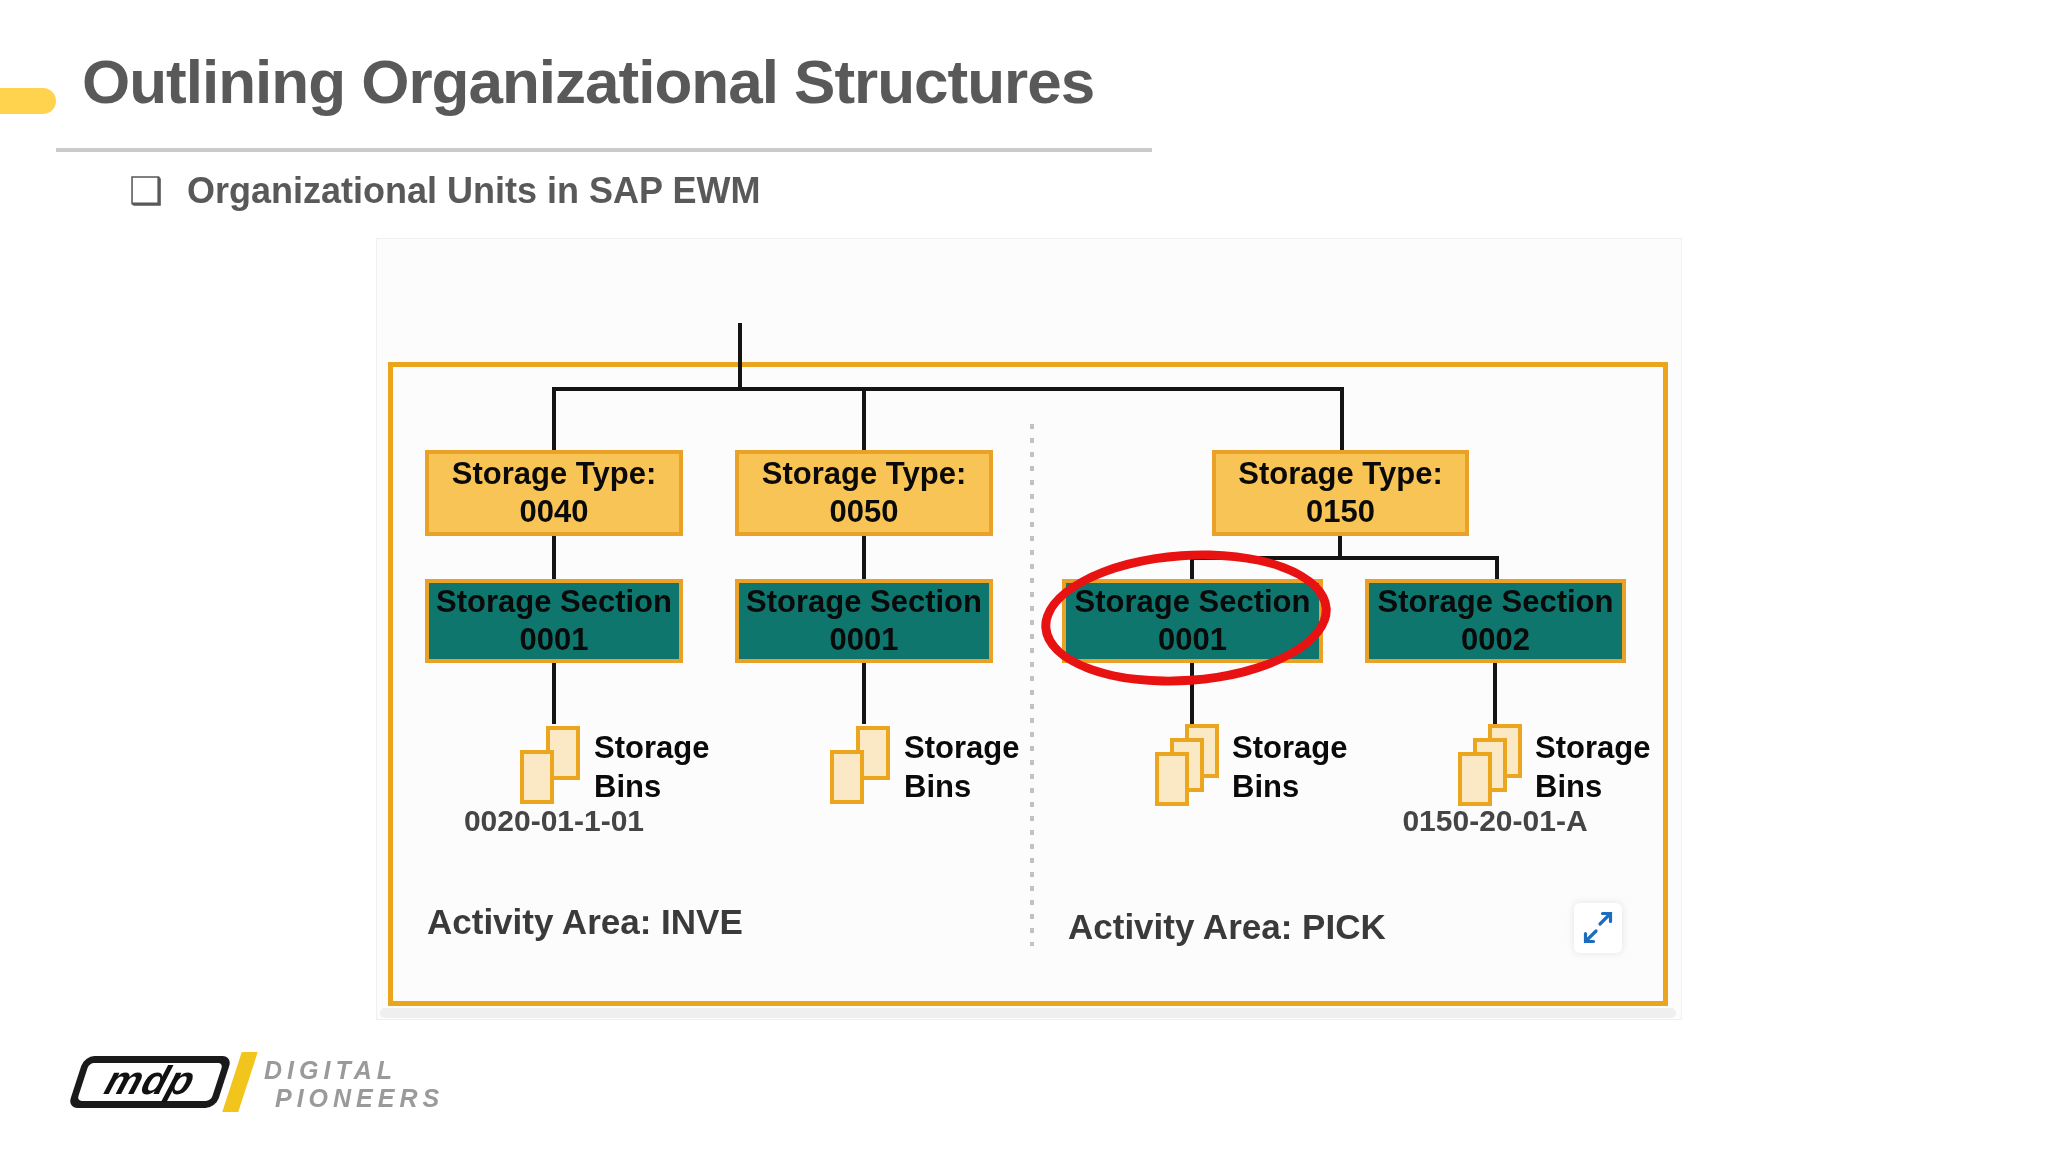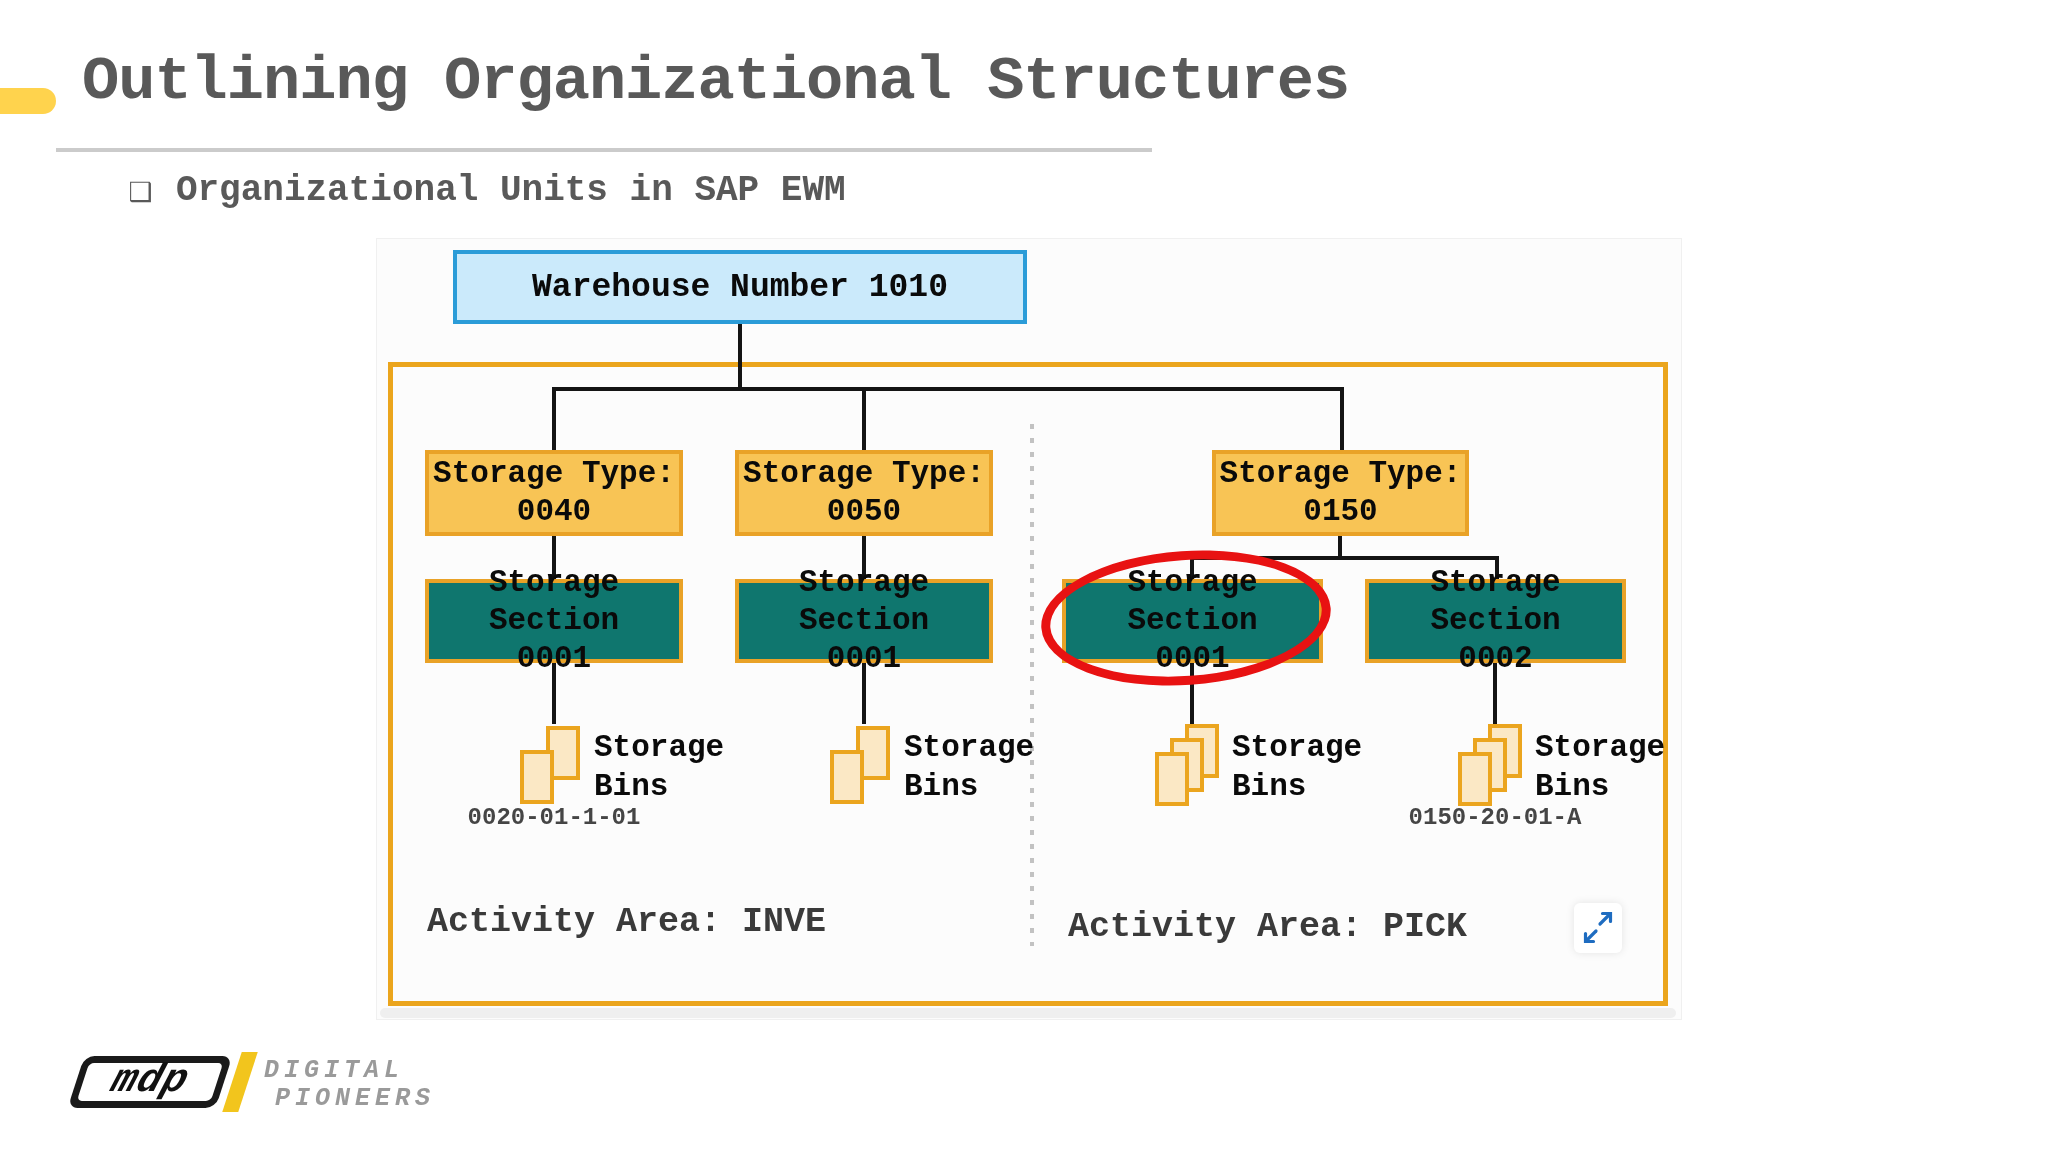--- a/index.html
+++ b/index.html
@@ -1,18 +1,18 @@
 <!DOCTYPE html>
 <html><head>
 <meta charset="utf-8">
 <style>
   html,body{margin:0;padding:0;background:#fff;}
   #slide{
     position:relative;width:1691px;height:1152px;background:#ffffff;overflow:hidden;
-    font-family:Liberation Mono, monospace;
+    font-family:Liberation Sans, sans-serif;
     padding-left:8px;
   }
   
   .accent-dash{position:absolute;left:0;top:88px;width:56px;height:26px;background:#FFD34D;border-radius:0 14px 14px 0;}
   .title{position:absolute;left:82px;top:46px;font-size:62px;font-weight:bold;color:#595959;letter-spacing:-1px;white-space:nowrap;}
   .title-underline{position:absolute;left:56px;top:148px;width:1096px;height:4px;background:#CBCBCB;}
   .bullet-row{position:absolute;left:129px;top:170px;display:flex;align-items:center;}
   .bullet-glyph{font-size:38px;color:#595959;line-height:1;}
   .bullet-label{margin-left:24px;font-size:36px;font-weight:bold;color:#595959;white-space:nowrap;}
 
@@ -37,21 +37,21 @@
   .sec-box{top:579px;height:84px;background:#0f766e;border:4px solid #E9A227;}
 
   
   .red-ellipse{position:absolute;left:1041px;top:551px;width:290px;height:134px;border:9px solid #E81212;
     border-radius:50%;transform:rotate(-4deg);z-index:6;box-sizing:border-box;pointer-events:none;}
 
   
   .bins-icon{position:absolute;top:724px;width:64px;height:92px;z-index:3;}
   .page{position:absolute;width:26px;height:46px;background:#FBE8C5;border:4px solid #EBA51F;box-sizing:content-box;}
   .bins-label{position:absolute;top:728px;font-size:31px;font-weight:bold;color:#0A0A0A;line-height:39px;z-index:3;}
-  .bin-code{position:absolute;top:804px;width:300px;text-align:center;font-size:24px;font-weight:bold;color:#454545;z-index:3;white-space:nowrap;}
+  .bin-code{position:absolute;top:804px;width:300px;text-align:center;font-size:30px;font-weight:bold;color:#454545;z-index:3;white-space:nowrap;}
 
   
   .activity{position:absolute;font-size:35px;font-weight:bold;color:#3A3A3A;z-index:3;white-space:nowrap;}
 
   
   .expand-btn{position:absolute;left:1574px;top:903px;width:48px;height:50px;background:#ffffff;border-radius:6px;
     box-shadow:0 0 8px rgba(0,0,0,0.10);z-index:4;display:flex;align-items:center;justify-content:center;cursor:pointer;}
 
   
   .logo-mark{position:absolute;left:76px;top:1056px;width:148px;height:52px;background:#1A1A1A;border-radius:10px;
@@ -72,23 +72,20 @@
   <div class="title">Outlining Organizational Structures</div>
   <div class="title-underline"></div>
   <div class="bullet-row">
     <span class="bullet-glyph">❑</span>
     <span class="bullet-label">Organizational Units in SAP EWM</span>
   </div>
 
   <div class="plate"></div>
   <div class="plate-bottom"></div>
 
-  <div class="node wh-box">
-    <span>Warehouse Number 1010</span>
-  </div>
 
   <div class="frame"></div>
 
   <div class="ln" style="left:738px;top:323px;width:4px;height:66px;"></div>
   <div class="ln" style="left:552px;top:387px;width:792px;height:4px;"></div>
   <div class="ln" style="left:552px;top:387px;width:4px;height:63px;"></div>
   <div class="ln" style="left:862px;top:387px;width:4px;height:63px;"></div>
   <div class="ln" style="left:1340px;top:387px;width:4px;height:63px;"></div>
   <div class="ln" style="left:552px;top:536px;width:4px;height:44px;"></div>
   <div class="ln" style="left:862px;top:536px;width:4px;height:44px;"></div>

